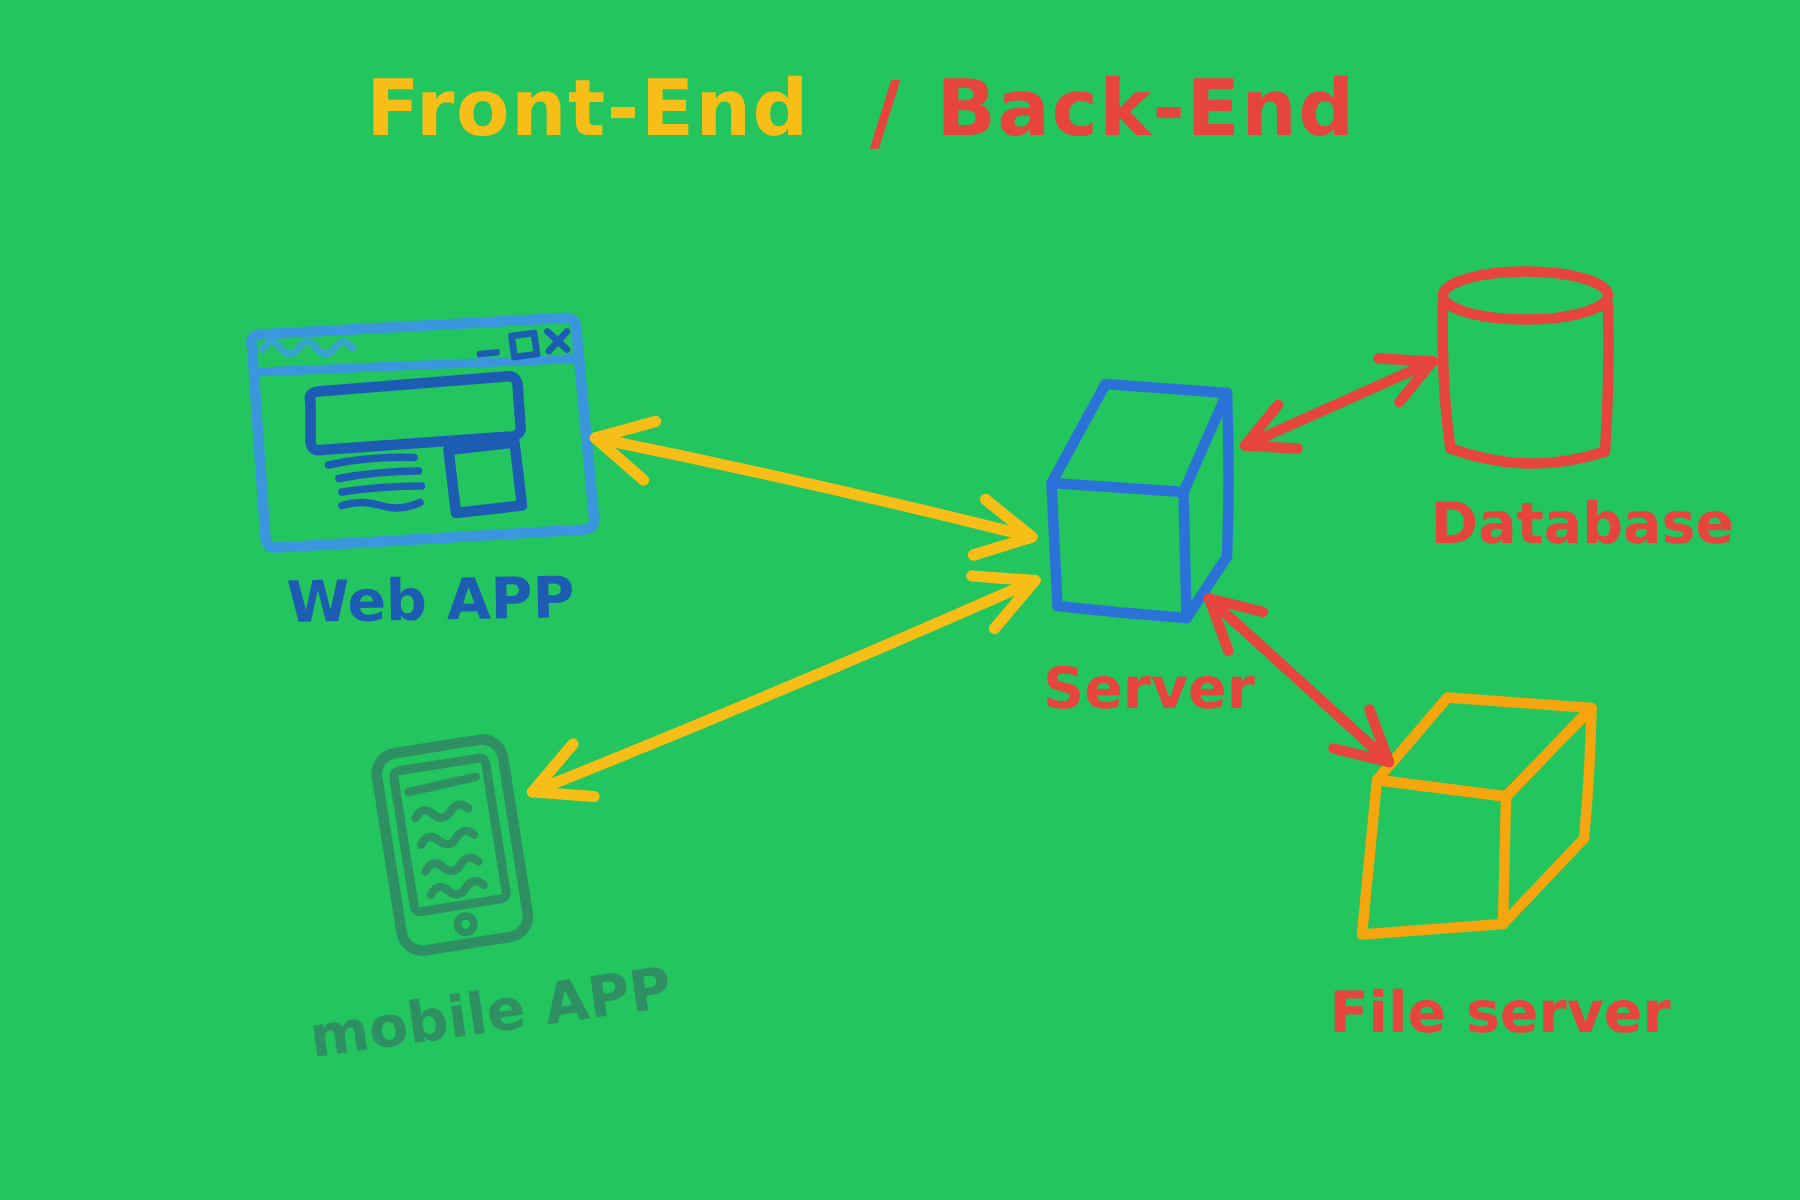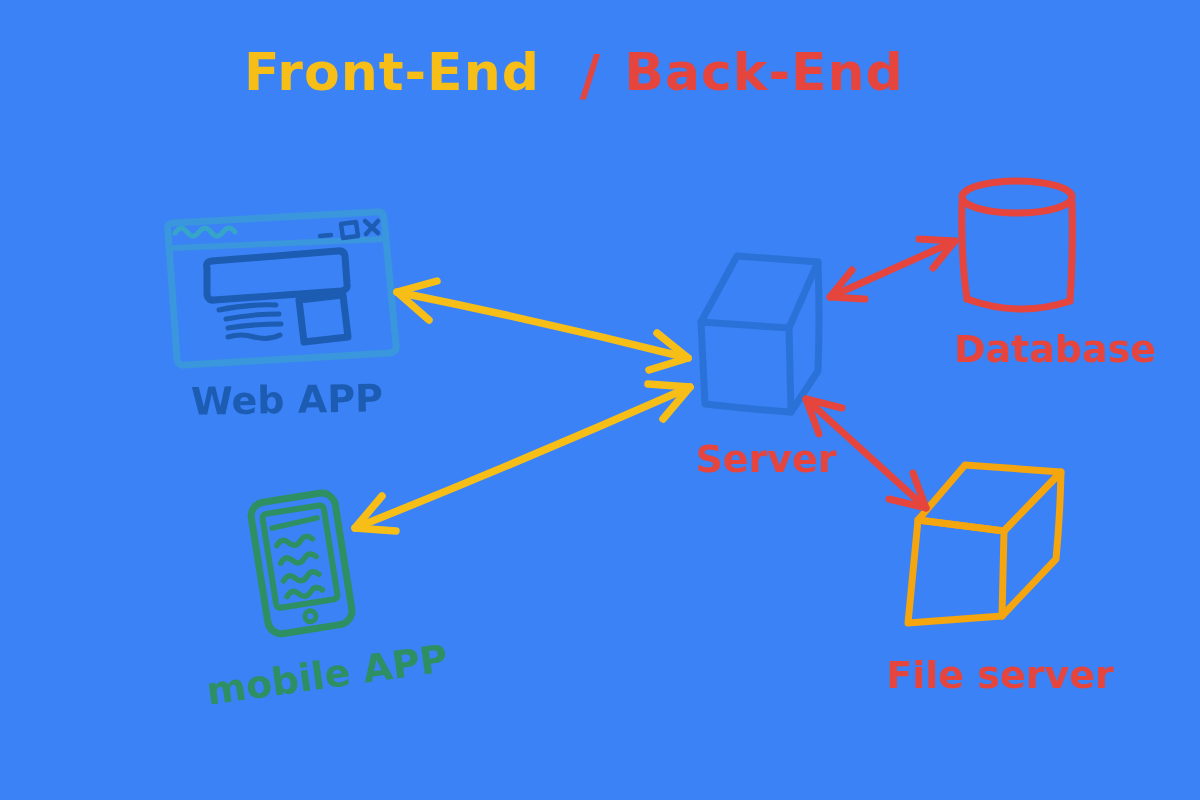--- a/index.html
+++ b/index.html
@@ -1,16 +1,16 @@
 <!DOCTYPE html>
 <html><head>
 <meta charset="utf-8">
 <style>
   html,body{margin:0;padding:0;background:#fcfcfc;}
-  .canvas{width:1200px;height:800px;position:relative;background:#3b82f6;overflow:hidden;}
+  .canvas{width:1200px;height:800px;position:relative;background:#22c55e;overflow:hidden;}
   svg{display:block;}
   text{font-family:"DejaVu Sans","Liberation Sans",sans-serif;font-weight:bold;}
   .title-text{font-size:52px;letter-spacing:1px;}
   .slash-text{font-size:56px;}
   .node-label{font-size:38px;}
   path,rect,ellipse,circle{fill:none;stroke-linecap:round;stroke-linejoin:round;}
 </style>
 </head>
 <body>
 

